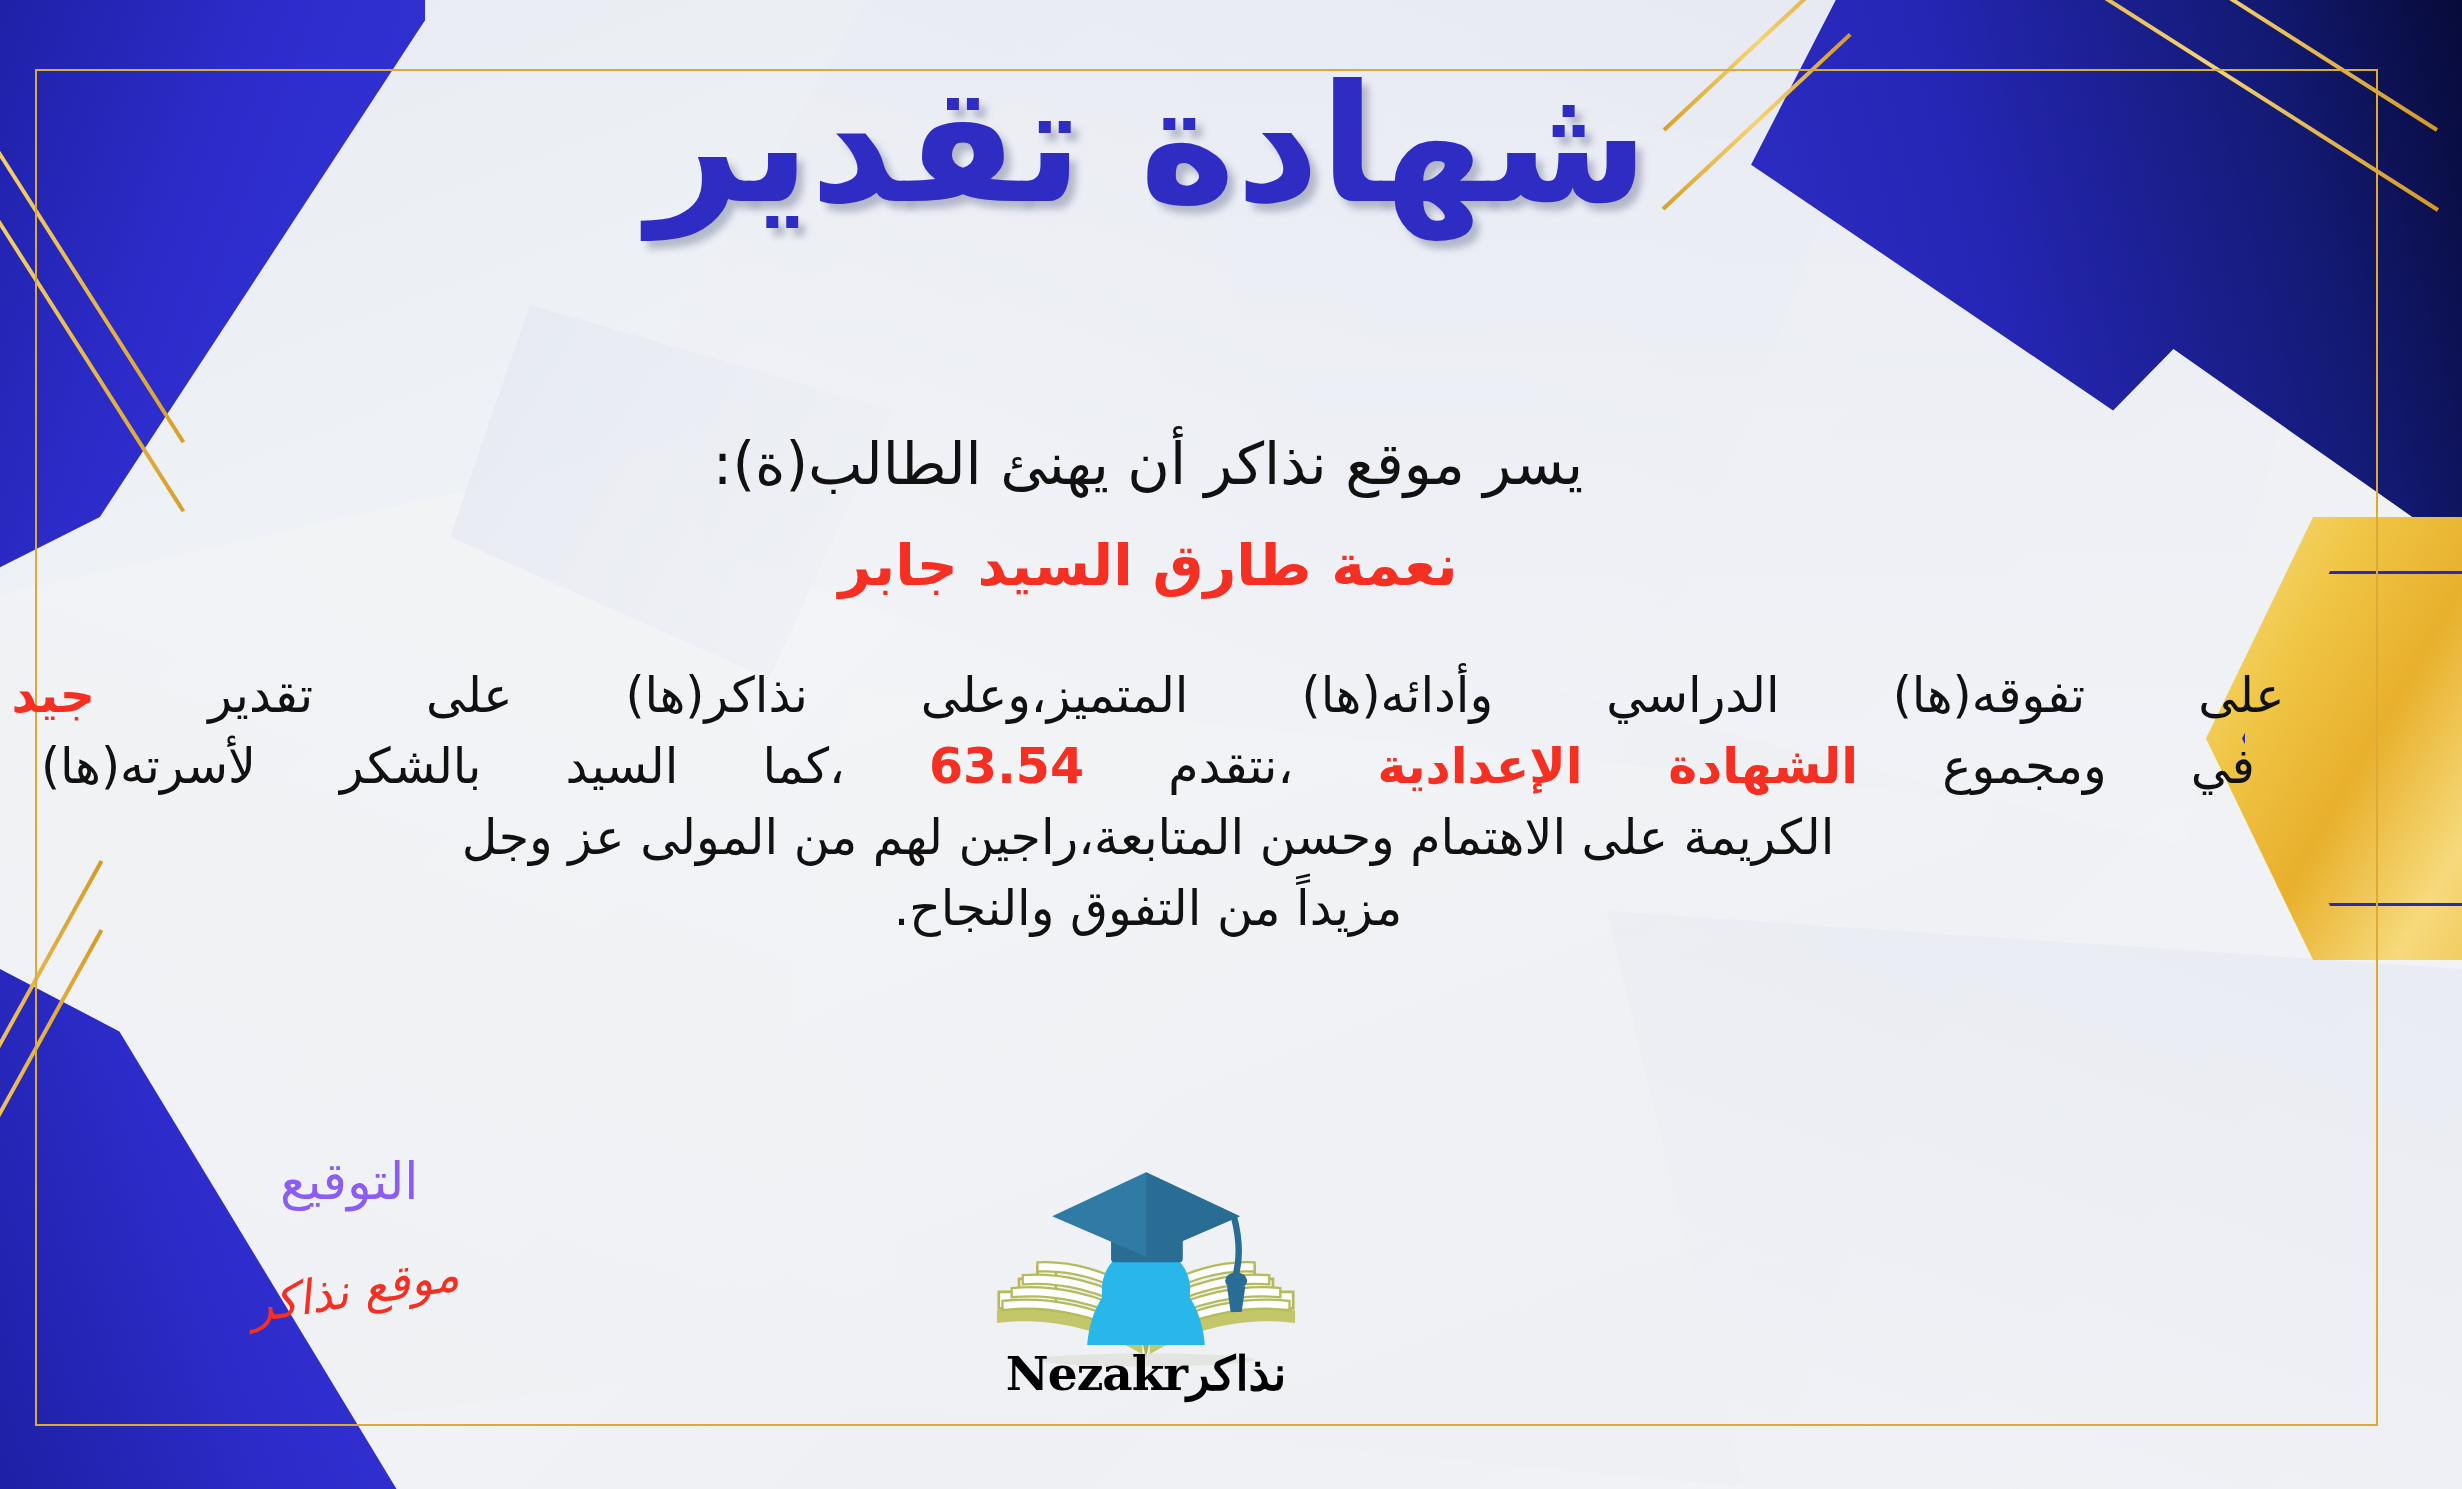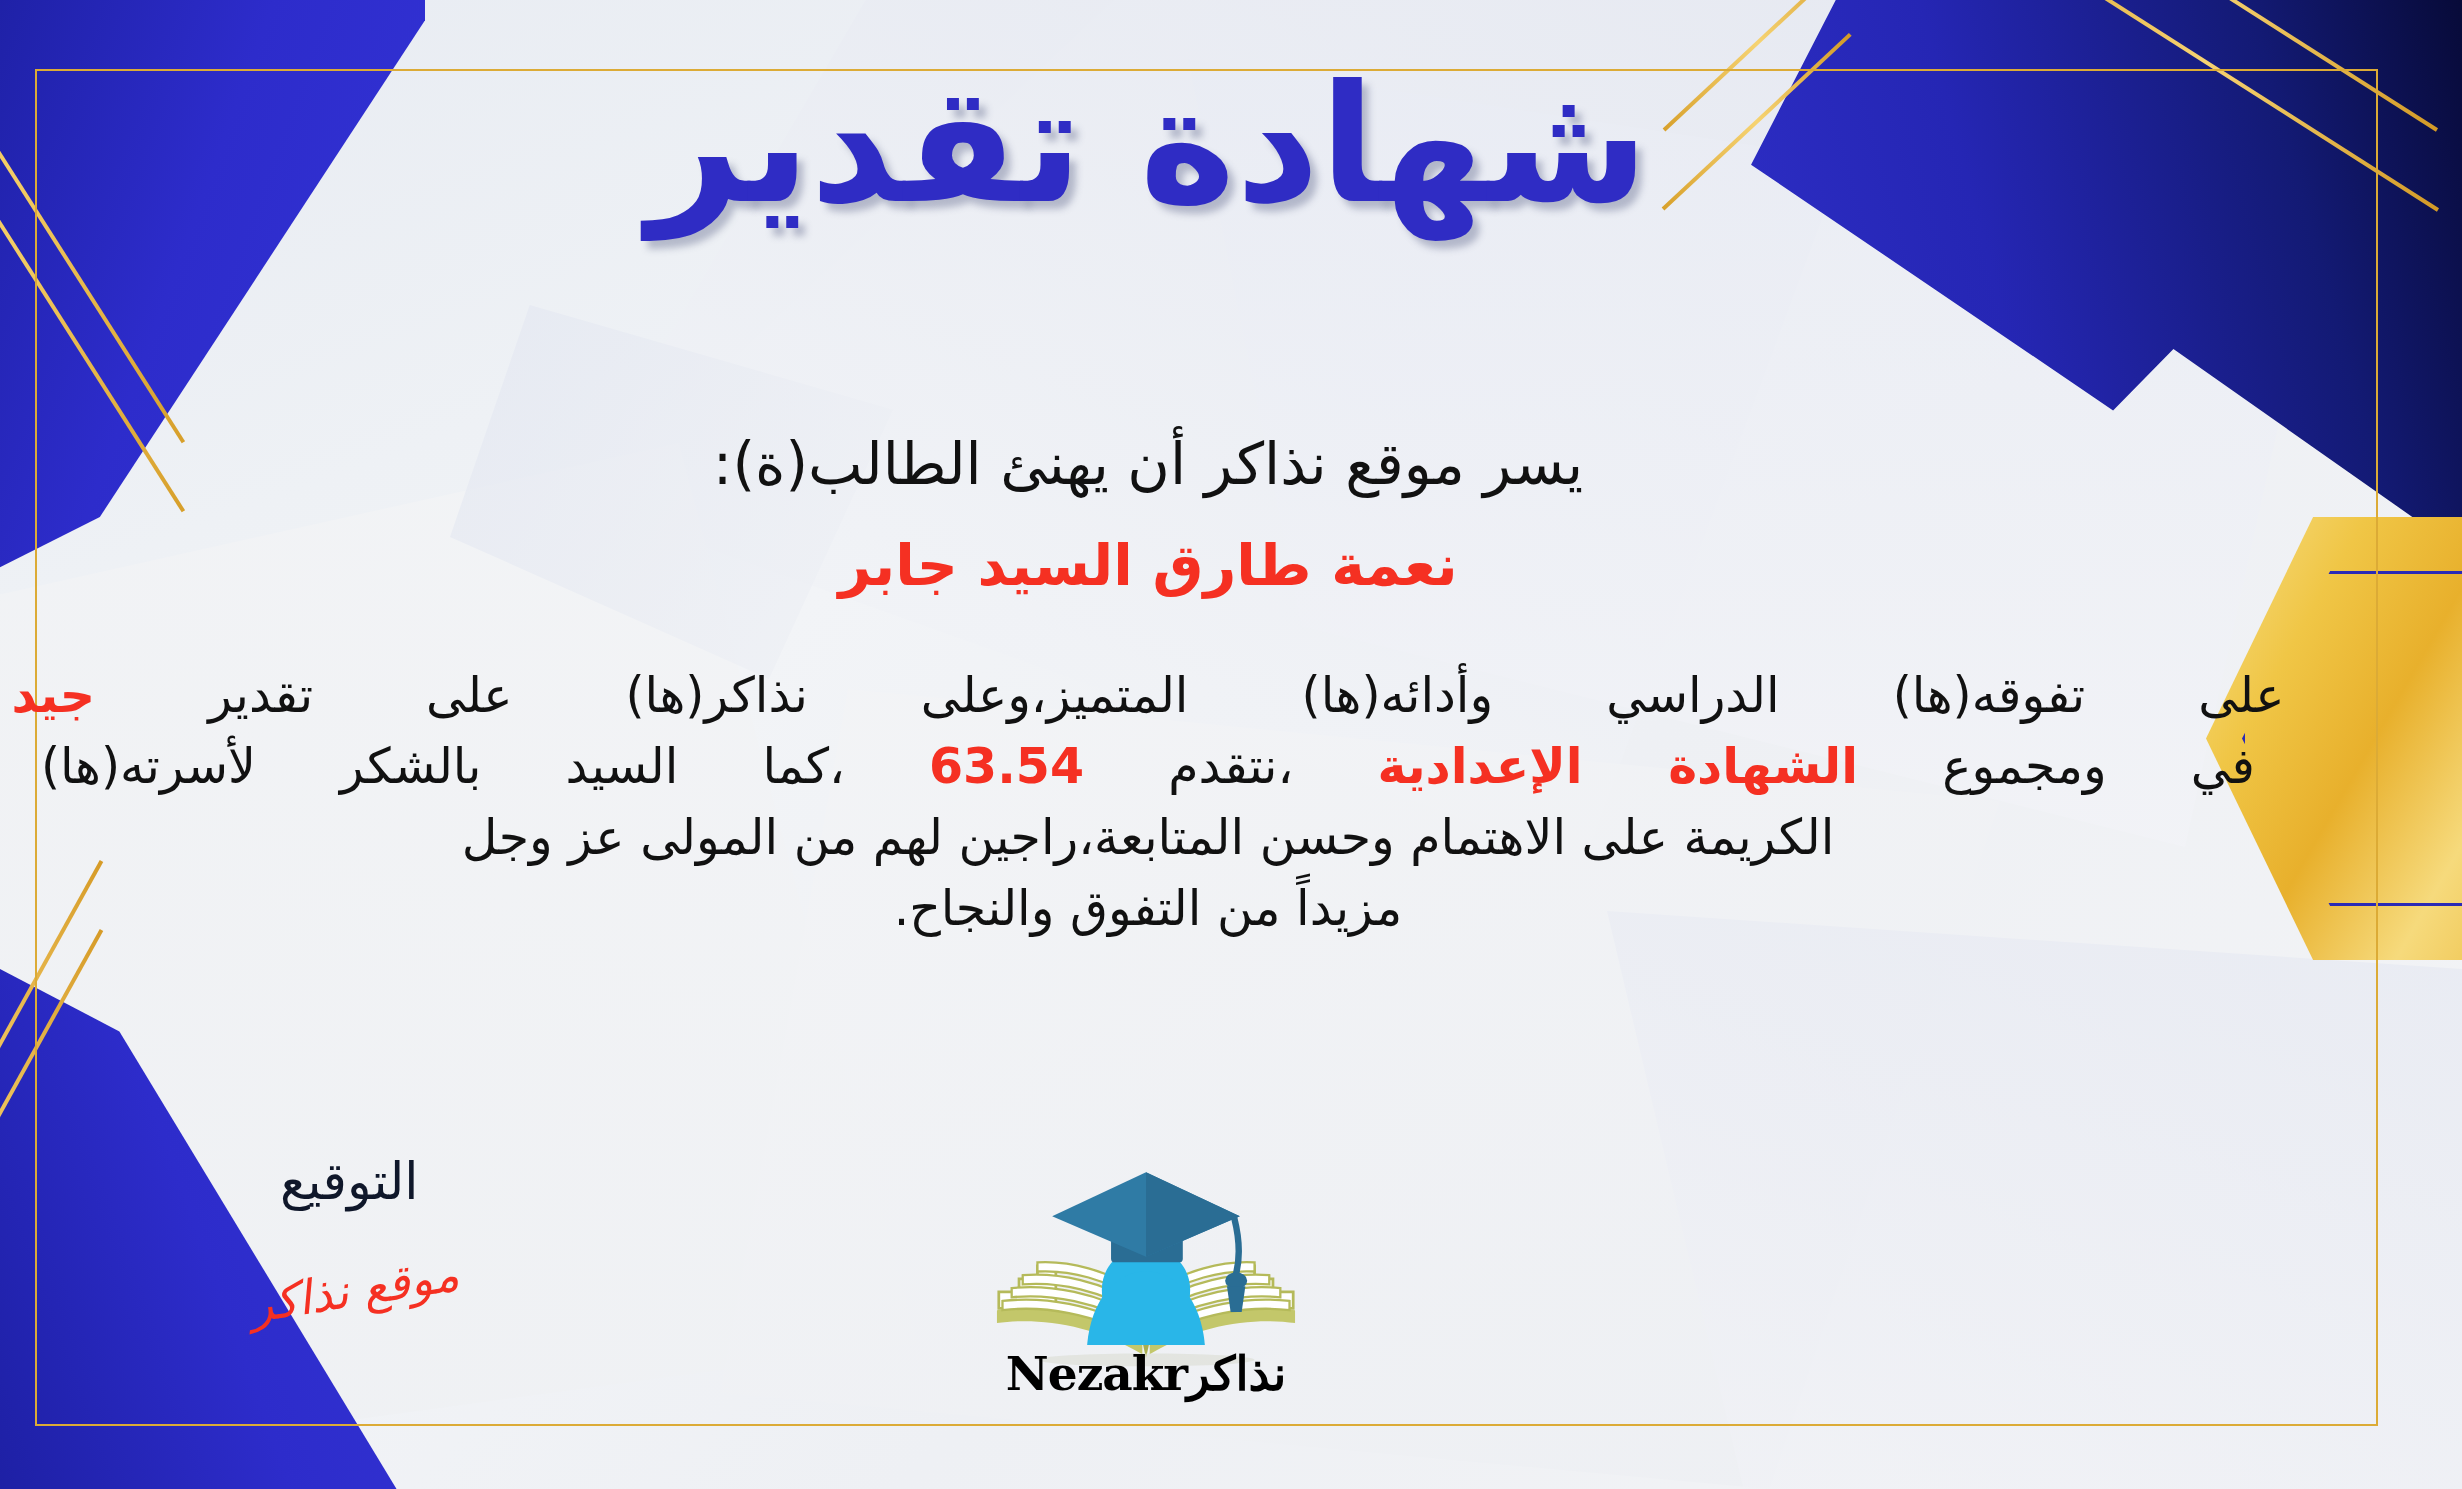--- a/index.html
+++ b/index.html
@@ -160,21 +160,21 @@
   }
   .body-line{display:block;white-space:nowrap;}
   .ln1{text-align:justify;text-align-last:justify;padding:0 29.5px;}
   .ln2{text-align:justify;text-align-last:justify;padding:0 59px;}
   .ln3{text-align:center;}
   .ln4{text-align:center;}
   .hl{color:#f53022;font-weight:600;margin-top:32px;}
 
   .sig-label{
     position:absolute;top:1152px;left:446px;
-    font-size:51px;color:#0f172a;
+    font-size:51px;color:#8b5cf6;
   }
   .sig-mark{
     position:absolute;top:1246px;left:409px;
     font-size:47px;color:#f53022;
     font-family:"DejaVu Serif","Liberation Serif",serif;
     font-style:italic;
     transform:rotate(-9deg);
     transform-origin:right top;
     letter-spacing:2px;
   }

